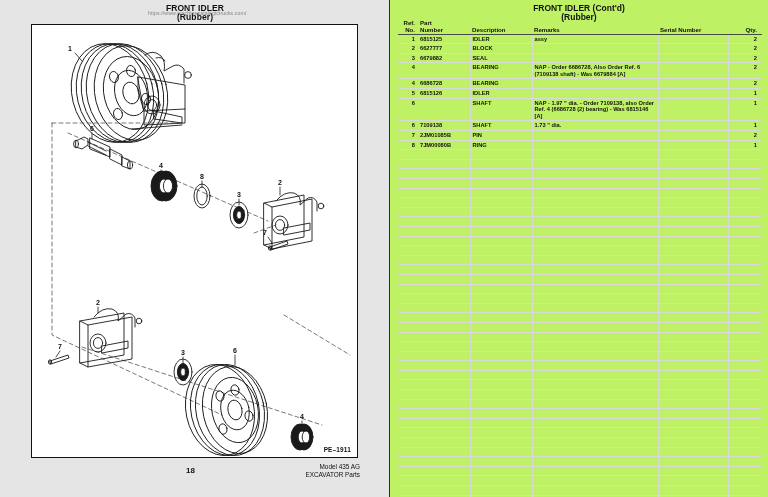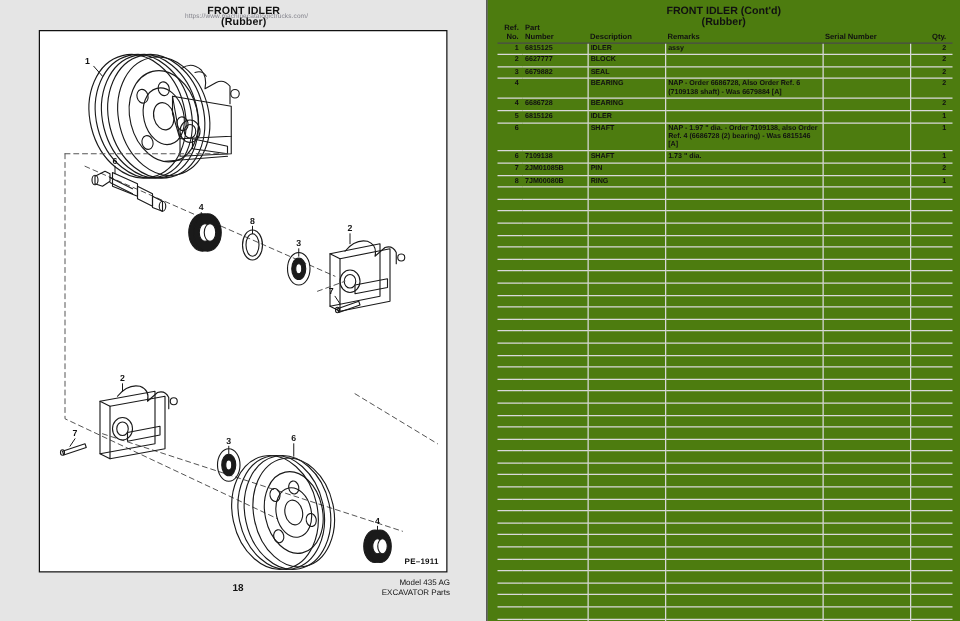--- a/index.html
+++ b/index.html
@@ -60,21 +60,21 @@
   }
 
   
   #divider {
     position:absolute; left:389px; top:0; width:1.2px; height:497px;
     background:#2b2b2b; z-index:30;
   }
 
   
   #right-page {
-    position:absolute; left:390px; top:0; width:378px; height:497px; background:#4d7c0f;
+    position:absolute; left:390px; top:0; width:378px; height:497px; background:#bef264;
   }
   .rp-title {
     position:absolute; left:0; top:4px; width:378px; text-align:center;
     font-size:8.5px; font-weight:bold; color:#111; line-height:9px;
   }
 
   table.parts {
     position:absolute; left:8px; top:18px; width:364px;
     border-collapse:collapse; table-layout:fixed;
   }

